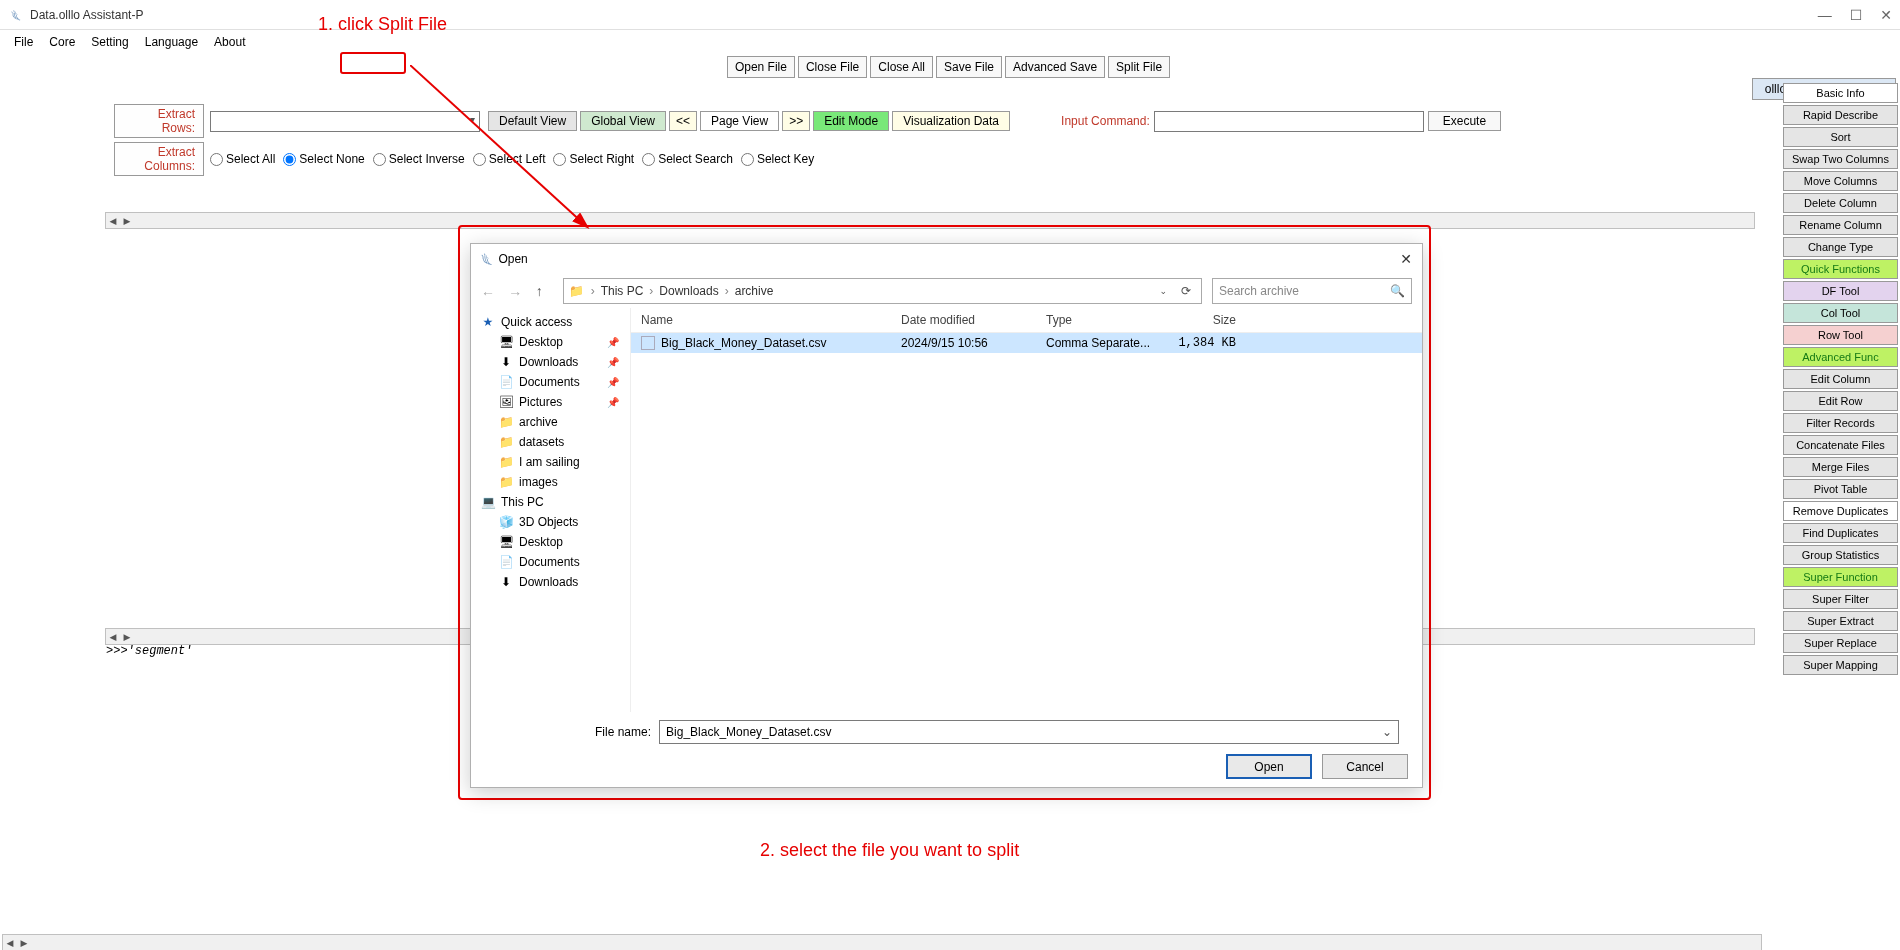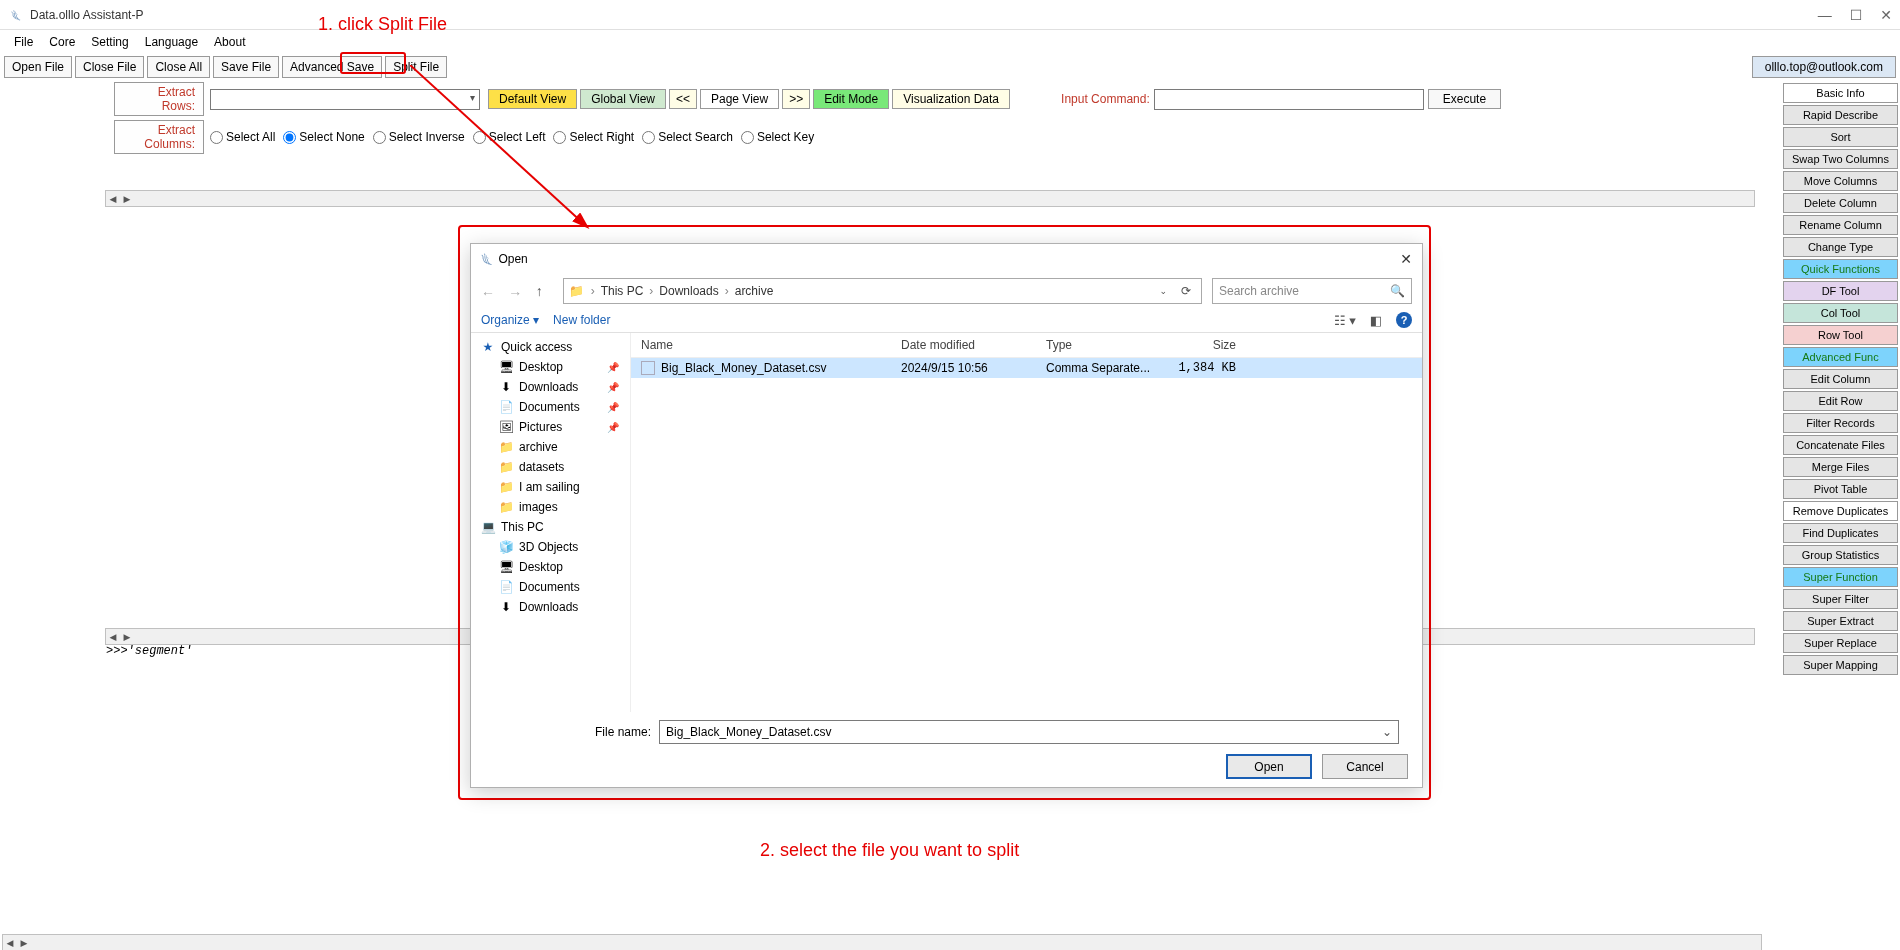--- a/index.html
+++ b/index.html
@@ -9,31 +9,31 @@
 .titlebar { height: 30px; background: #fff; display: flex; align-items: center; padding: 0 8px; border-bottom: 1px solid #e0e0e0; }
 .titlebar .app-icon { width: 16px; height: 16px; margin-right: 6px; display: flex; align-items: center; justify-content: center; color: #3a6ea5; }
 .titlebar .title-text { color: #333; font-size: 12px; }
 .titlebar .win-controls { margin-left: auto; display: flex; gap: 18px; color: #666; font-size: 14px; }
 
 
 .menubar { height: 24px; display: flex; align-items: center; padding: 0 6px; }
 .menubar .menu-item { padding: 2px 8px; font-size: 12px; }
 
 
-.toolbar { display: flex; align-items: center; padding: 2px 4px; }
+.toolbar { display: flex; align-items: center; padding: 2px 4px; flex-direction: column; }
 .toolbar .tbtn { border: 1px solid #999; background: #f8f8f8; padding: 3px 7px; font-size: 12px; margin-right: 3px; cursor: pointer; }
 .toolbar .account { margin-left: auto; border: 1px solid #999; background: #dbe7f4; padding: 3px 12px; font-size: 12px; }
 
 
 .filter-rows, .filter-cols { display: flex; align-items: center; padding: 2px 4px; margin-left: 110px; }
 .filter-label { border: 1px solid #999; background: #fefefe; color: #c0392b; padding: 2px 8px; font-size: 12px; width: 90px; text-align: right; margin-right: 6px; }
 .filter-rows .sel { width: 270px; height: 21px; border: 1px solid #7a7a7a; background: #fff; margin-right: 8px; position: relative; }
 .filter-rows .sel::after { content: "▾"; position: absolute; right: 4px; top: 2px; font-size: 10px; color: #555; }
 .view-btn { border: 1px solid #999; padding: 2px 10px; font-size: 12px; margin-right: 3px; }
-.view-btn.default { background: #fde047; }
+.view-btn.default { background: #e5e5e5; }
 .view-btn.global { background: #cfe9cf; }
 .view-btn.page { background: #fff; }
 .view-btn.nav { background: #fffde6; padding: 2px 6px; }
 .view-btn.edit { background: #79e879; }
 .view-btn.viz { background: #fffde6; }
 .input-cmd-label { margin-left: 48px; color: #c0392b; font-size: 12px; margin-right: 4px; }
 .input-cmd { width: 270px; height: 21px; border: 1px solid #7a7a7a; }
 .exec-btn { border: 1px solid #999; background: #f8f8f8; padding: 2px 14px; margin-left: 4px; font-size: 12px; }
 .radio-group { display: flex; gap: 8px; align-items: center; font-size: 12px; }
 .radio-group label { display: flex; align-items: center; gap: 3px; }
@@ -42,21 +42,21 @@
 
 .hscroll { height: 17px; background: #f0f0f0; border: 1px solid #c0c0c0; position: relative; margin: 4px 8px 0 105px; display: flex; align-items: center; }
 .hscroll .arrow { width: 14px; text-align: center; font-size: 9px; color: #555; }
 
 
 .console { position: absolute; left: 106px; top: 644px; font-family: "Courier New", monospace; font-size: 12px; font-style: italic; }
 
 
 .right-panel { position: absolute; right: 2px; top: 83px; width: 115px; display: flex; flex-direction: column; gap: 2px; }
 .right-panel .rbtn { border: 1px solid #999; background: #e5e5e5; text-align: center; font-size: 11px; padding: 3px 2px; }
-.right-panel .rbtn.alt-green { background: #7dd3fc; color: #157a15; }
+.right-panel .rbtn.alt-green { background: #bef264; color: #157a15; }
 .right-panel .rbtn.alt-pink { background: #f5d0d0; }
 .right-panel .rbtn.alt-teal { background: #c5e5da; }
 .right-panel .rbtn.alt-purple { background: #e3d3ee; }
 .right-panel .rbtn.alt-white { background: #fff; }
 
 
 .annot-box { position: absolute; border: 2px solid #e60000; border-radius: 3px; pointer-events: none; }
 .annot-text { position: absolute; color: #e60000; font-size: 18px; }
 .annot-arrow { position: absolute; pointer-events: none; }
 
@@ -269,29 +269,20 @@
         <span class="sep">›</span>
         <span class="crumb">archive</span>
         <span class="drop">⌄</span>
         <span class="refresh">⟳</span>
       </div>
       <div class="search-bar">
         <span>Search archive</span>
         <span class="mag">🔍</span>
       </div>
     </div>
-    <div class="dlg-toolrow">
-      <span>Organize ▾</span>
-      <span>New folder</span>
-      <div class="right-icons">
-        <span>☷ ▾</span>
-        <span>◧</span>
-        <span class="help">?</span>
-      </div>
-    </div>
     <div class="dlg-body">
       <div class="nav-tree" id="nav-tree">
           <div class="nt-item qa">
             <span class="ic star">★</span>
             <span>Quick access</span>
           </div>
           <div class="nt-item level2">
             <span class="ic">🖥</span>
             <span>Desktop</span>
             <span class="pin">📌</span>

